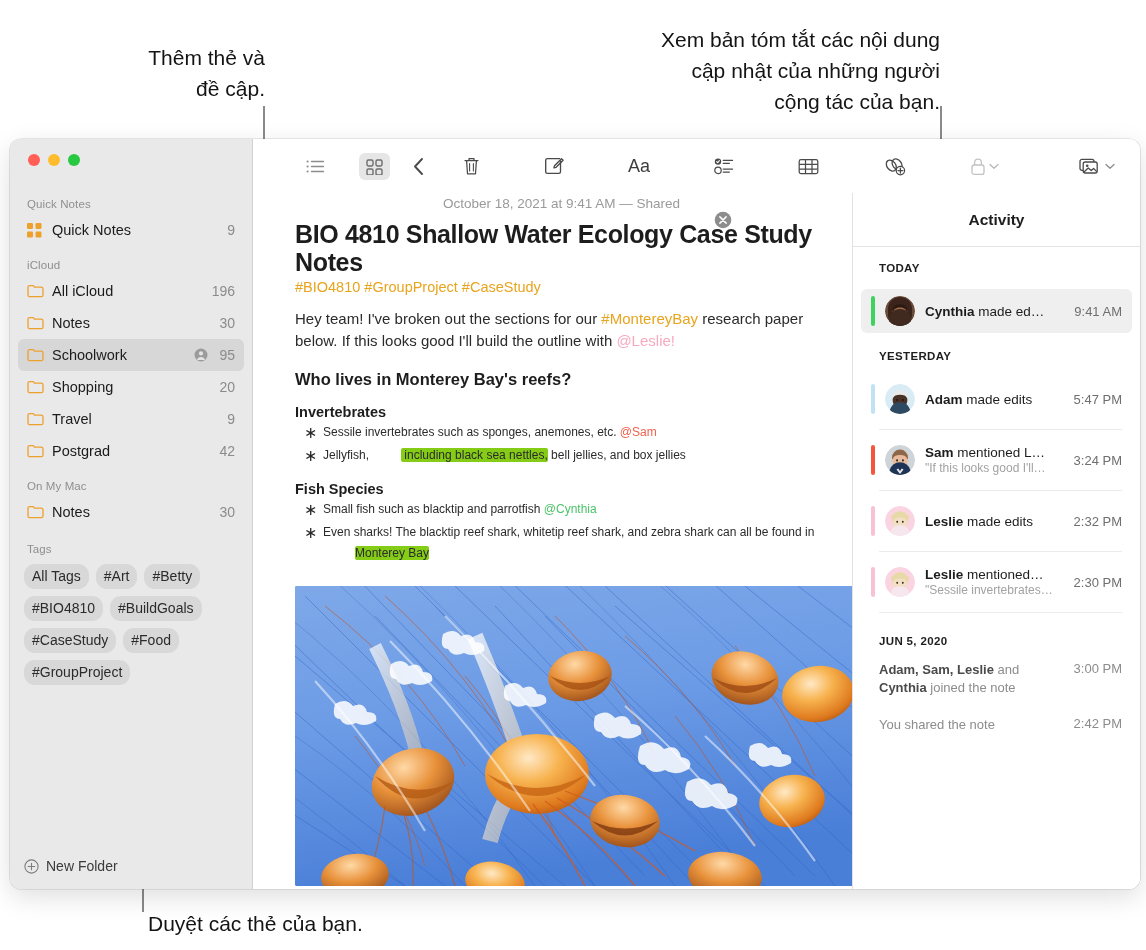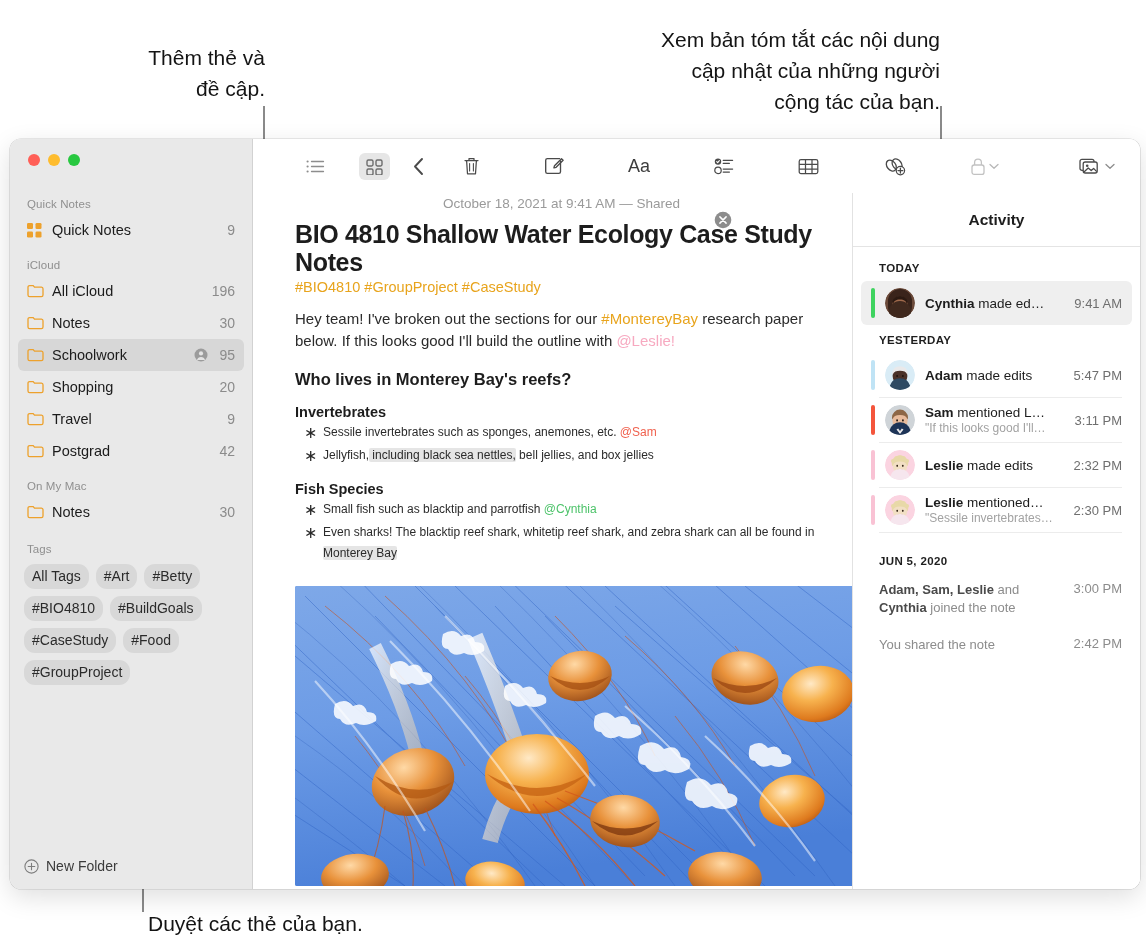--- a/index.html
+++ b/index.html
@@ -180,21 +180,21 @@
     padding-left: 28px; position: relative; margin-top: 2px;
   }
   ul.bullets li::before {
     content: "\2217";
     position: absolute; left: 9px; top: 0px; color: #2b2b2b; font-size: 16px;
   }
   .m-yellow { color: #e8a41d; }
   .m-pink { color: #f7a9c0; }
   .m-red { color: #f0614e; }
   .m-green { color: #4dc36a; }
-  .hl { background: #e5e5e5; border-radius: 2px; }
+  .hl { background: #84cc16; border-radius: 2px; margin-left: 32px; }
 
   #note-image {
     margin-top: 22px;
     width: 558px; height: 300px;
     border-radius: 2px;
     overflow: hidden;
     position: relative;
     background: #5b8fe0;
   }
   #note-image svg { display: block; width: 100%; height: 100%; }
@@ -219,21 +219,21 @@
     display: flex;
   }
   #activity-list { flex: 1 1 auto; overflow: hidden; padding-top: 6px; }
   .act-group-title {
     font-size: 11.5px; font-weight: bold; color: #1e1e1e;
     letter-spacing: 0.35px;
     padding: 9px 0 7px 26px;
   }
   .act-row {
     display: flex; align-items: center;
-    margin: 0 8px; padding: 7px 10px 7px 0;
+    margin: 8px 8px; padding: 7px 10px 7px 0;
     border-radius: 6px;
     position: relative;
     min-height: 44px;
   }
   .act-row.highlight { background: #efefef; }
   .act-row .bar {
     width: 4px; border-radius: 2px; align-self: stretch;
     margin-right: 10px; margin-left: 10px; flex: 0 0 4px;
   }
   .act-avatar {
@@ -750,21 +750,21 @@
                     <ellipse cx="17.9" cy="15.4" rx="0.95" ry="1.1" fill="#2b2119"></ellipse>
                     <path d="M12.8 19.8a3.6 3.6 0 004.4 0" stroke="#b88362" stroke-width="0.9" fill="none" stroke-linecap="round"></path>
                     <path d="M4.5 25.5a10.8 10.8 0 0121 0v6h-21z" fill="#1d3457"></path>
                     <path d="M11.5 24.5L15 29l3.5-4.5-1.7-1.1L15 26l-1.8-2.6z" fill="#e8e8ea"></path>
                   </svg>
             </div>
             <div class="act-text">
               <div class="act-title"><b>Sam</b><span> mentioned L…</span></div>
               <div class="act-sub">"If this looks good I'll…</div>
             </div>
-            <div class="act-time">3:11 PM</div>
+            <div class="act-time">3:24 PM</div>
           </div>
           <div class="act-div"></div>
 
           <div class="act-row">
             <div class="bar" style="background:#f9c2d4;"></div>
             <div class="act-avatar">
               <svg viewBox="0 0 30 30">
                     <circle cx="15" cy="15" r="15" fill="#fbd4e1"></circle>
                     <ellipse cx="15" cy="16" rx="7.2" ry="8.4" fill="#f2dfc4"></ellipse>
                     <path d="M6.8 13.2c.4-5 3.8-7.6 8.2-7.6s7.8 2.6 8.2 7.6c.2 2.2-1 2.8-1 2.8-.6-3.2-3-4.6-7.2-4.6s-6.6 1.4-7.2 4.6c0 0-1.2-.6-1-2.8z" fill="#e8d9a8"></path>

